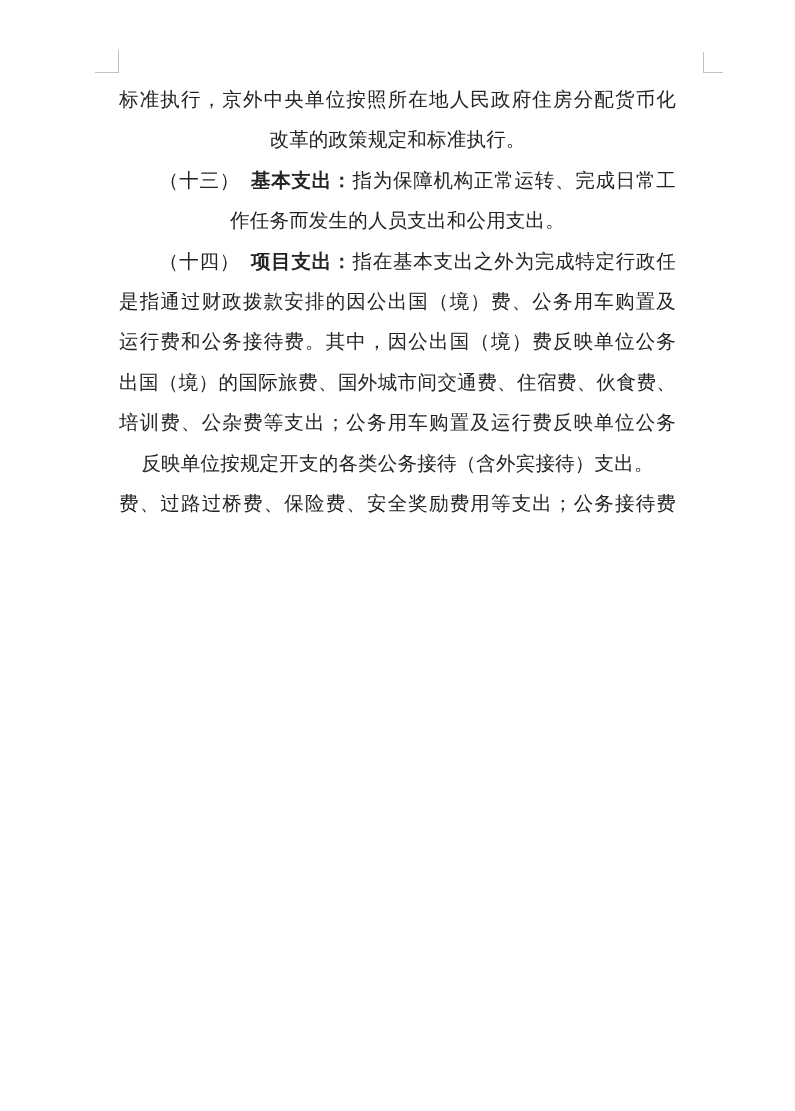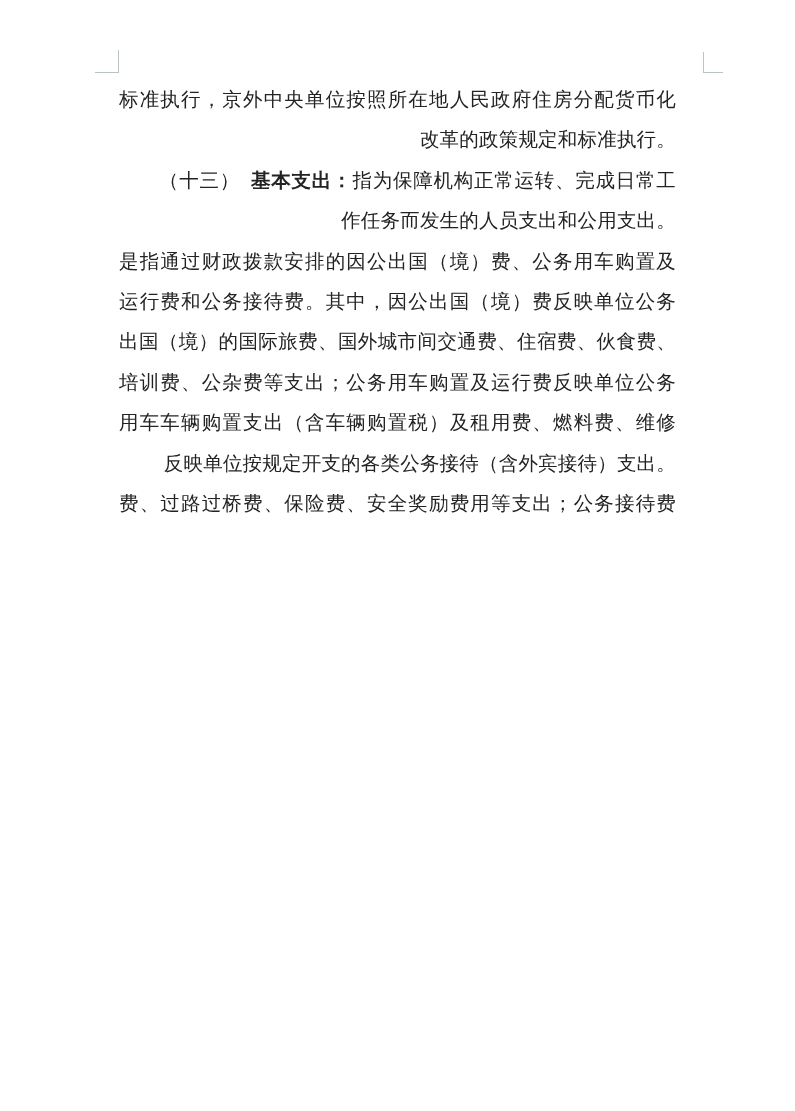--- a/index.html
+++ b/index.html
@@ -53,21 +53,21 @@
     left: 119px;
     top: 80px;
     width: 557px;
     color: var(--text-color);
     font-size: 19.5px;
     letter-spacing: 0.2px;
   }
   .line {
     height: 40.4px;
     line-height: 40.4px;
-    text-align: right;
+    text-align: center;
   }
   .line.just {
     text-align: justify;
     text-align-last: justify;
   }
   .line.indent {
     padding-left: 40px;
   }
   .seg.bold {
     font-weight: bold;
@@ -92,23 +92,23 @@
   <div class="crop crop-tl"></div>
   <div class="crop crop-tr"></div>
   <div class="crop crop-bl"></div>
   <div class="crop crop-br"></div>
 
   <div class="text-block">
       <div class="line just"><span class="seg">标准执行，京外中央单位按照所在地人民政府住房分配货币化</span></div>
       <div class="line"><span class="seg">改革的政策规定和标准执行。</span></div>
       <div class="line indent just"><span class="seg">（十三）</span><span class="seg bold">基本支出：</span><span class="seg">指为保障机构正常运转、完成日常工</span></div>
       <div class="line"><span class="seg">作任务而发生的人员支出和公用支出。</span></div>
+      <div class="line indent just"><span class="seg">（十四）</span><span class="seg bold">项目支出：</span><span class="seg">指在基本支出之外为完成特定行政任</span></div>
       <div class="line just"><span class="seg">是指通过财政拨款安排的因公出国（境）费、公务用车购置及</span></div>
       <div class="line just"><span class="seg">运行费和公务接待费。其中，因公出国（境）费反映单位公务</span></div>
       <div class="line just"><span class="seg">出国（境）的国际旅费、国外城市间交通费、住宿费、伙食费、</span></div>
       <div class="line just"><span class="seg">培训费、公杂费等支出；公务用车购置及运行费反映单位公务</span></div>
-      <div class="line just"><span class="seg">用车车辆购置支出（含车辆购置税）及租用费、燃料费、维修</span></div>
       <div class="line"><span class="seg">反映单位按规定开支的各类公务接待（含外宾接待）支出。</span></div>
       <div class="line just"><span class="seg">费、过路过桥费、保险费、安全奖励费用等支出；公务接待费</span></div>
     </div>
 
   <div class="page-number">18</div>
 </div>
 
 </body></html>

